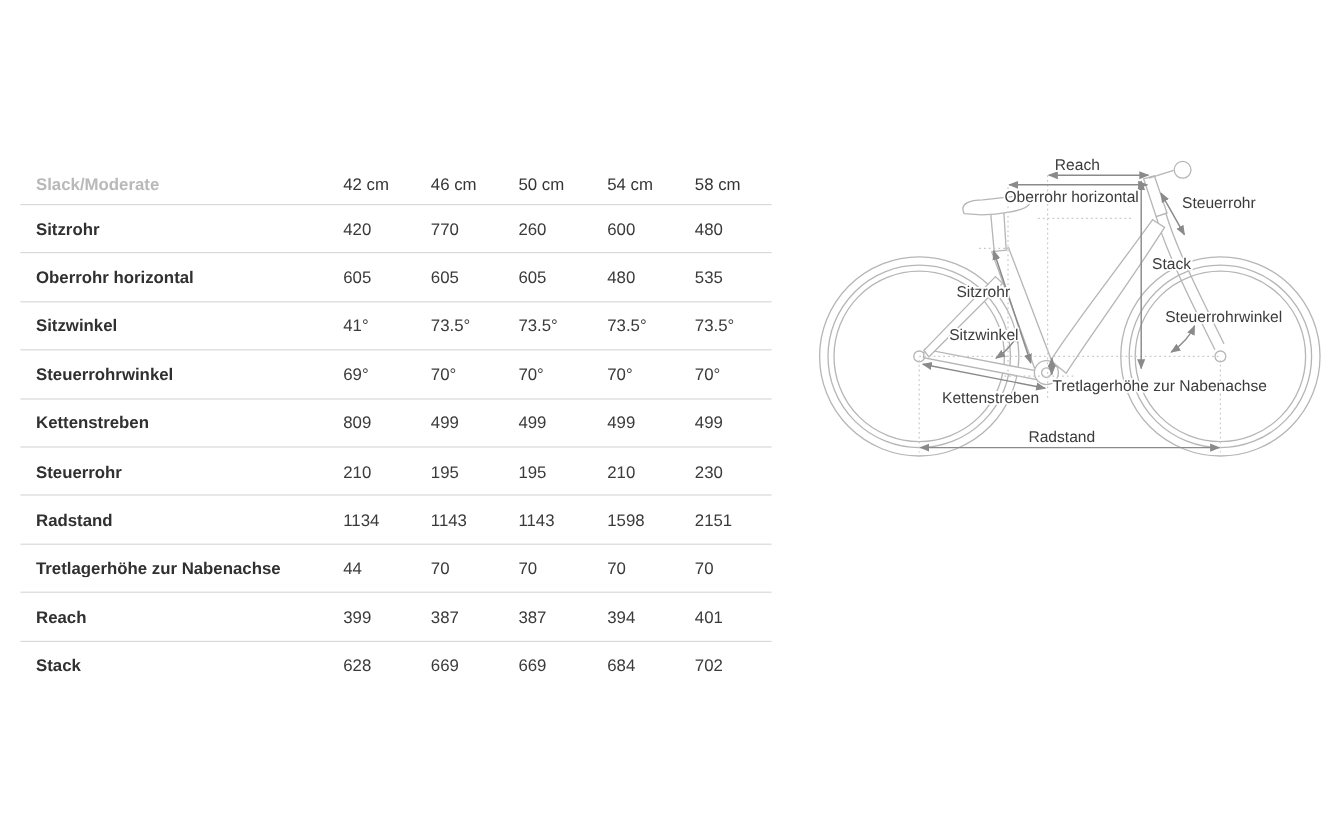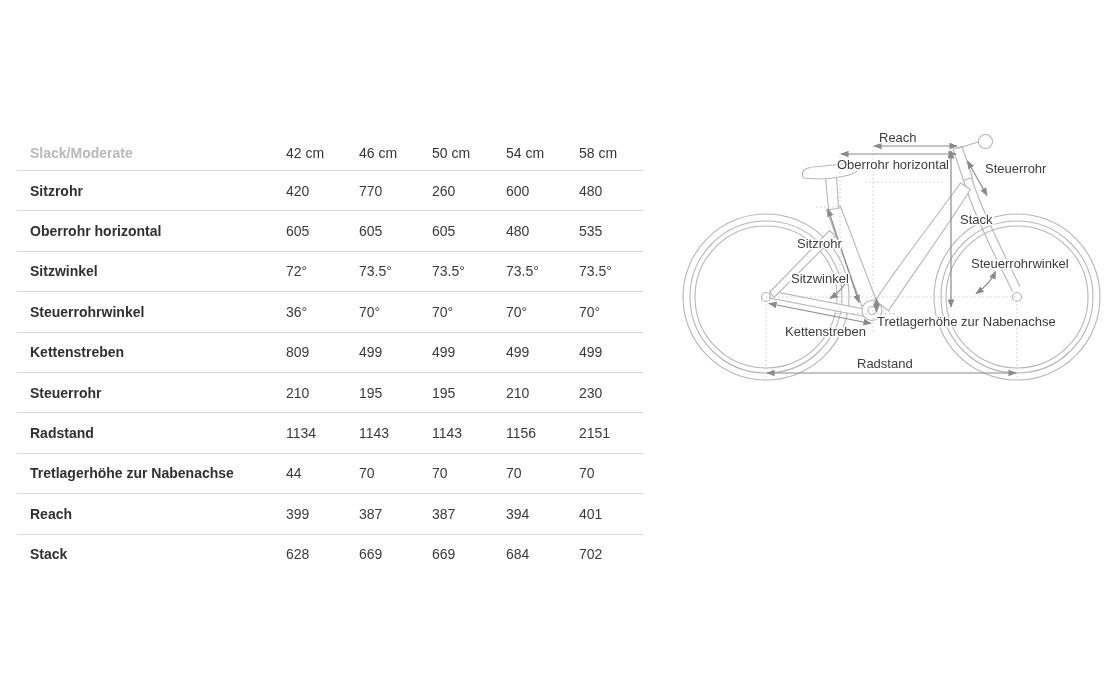--- a/index.html
+++ b/index.html
@@ -63,30 +63,30 @@
     <div class="t-label">Oberrohr horizontal</div>
     <div class="t-val">605</div>
     <div class="t-val">605</div>
     <div class="t-val">605</div>
     <div class="t-val">480</div>
     <div class="t-val">535</div>
   </div>
 
   <div class="t-row">
     <div class="t-label">Sitzwinkel</div>
-    <div class="t-val">72°</div>
+    <div class="t-val">41°</div>
     <div class="t-val">73.5°</div>
     <div class="t-val">73.5°</div>
     <div class="t-val">73.5°</div>
     <div class="t-val">73.5°</div>
   </div>
 
   <div class="t-row">
     <div class="t-label">Steuerrohrwinkel</div>
-    <div class="t-val">36°</div>
+    <div class="t-val">69°</div>
     <div class="t-val">70°</div>
     <div class="t-val">70°</div>
     <div class="t-val">70°</div>
     <div class="t-val">70°</div>
   </div>
 
   <div class="t-row">
     <div class="t-label">Kettenstreben</div>
     <div class="t-val">809</div>
     <div class="t-val">499</div>
@@ -102,21 +102,21 @@
     <div class="t-val">195</div>
     <div class="t-val">210</div>
     <div class="t-val">230</div>
   </div>
 
   <div class="t-row">
     <div class="t-label">Radstand</div>
     <div class="t-val">1134</div>
     <div class="t-val">1143</div>
     <div class="t-val">1143</div>
-    <div class="t-val">1156</div>
+    <div class="t-val">1598</div>
     <div class="t-val">2151</div>
   </div>
 
   <div class="t-row">
     <div class="t-label">Tretlagerhöhe zur Nabenachse</div>
     <div class="t-val">44</div>
     <div class="t-val">70</div>
     <div class="t-val">70</div>
     <div class="t-val">70</div>
     <div class="t-val">70</div>

